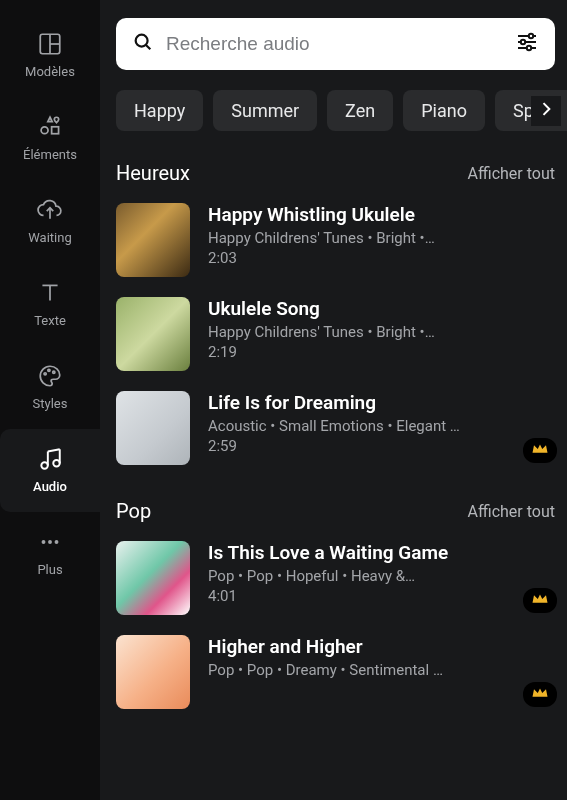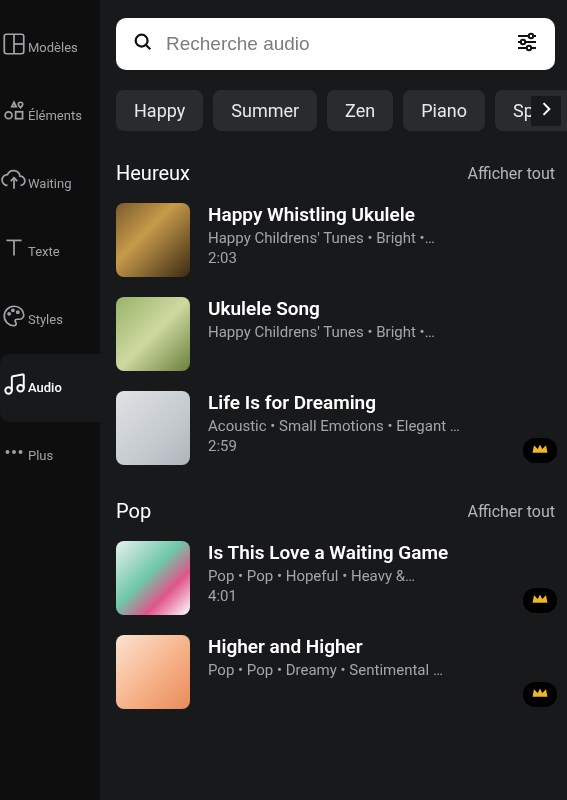--- a/index.html
+++ b/index.html
@@ -16,21 +16,21 @@
     background: #0e0e0f;
     display: flex;
     flex-direction: column;
     align-items: center;
     padding-top: 14px;
     flex-shrink: 0;
   }
   .nav-item {
     width: 100%;
     display: flex;
-    flex-direction: row;
+    flex-direction: column;
     align-items: center;
     padding: 16px 0 18px 0;
     color: #a1a3a7;
     cursor: pointer;
     position: relative;
   }
   .nav-item.active {
     background: #18191b;
     color: #ffffff;
     border-top-left-radius: 10px;
@@ -315,20 +315,21 @@
       <div class="track-meta">Happy Childrens' Tunes • Bright •…</div>
       <div class="track-duration">2:03</div>
     </div>
   </div>
 
   <div class="track">
     <div class="thumb thumb2"></div>
     <div class="track-info">
       <div class="track-title">Ukulele Song</div>
       <div class="track-meta">Happy Childrens' Tunes • Bright •…</div>
+      <div class="track-duration">2:19</div>
     </div>
   </div>
 
   <div class="track">
     <div class="thumb thumb3"></div>
     <div class="track-info">
       <div class="track-title">Life Is for Dreaming</div>
       <div class="track-meta">Acoustic • Small Emotions • Elegant …</div>
       <div class="track-duration">2:59</div>
     </div>

